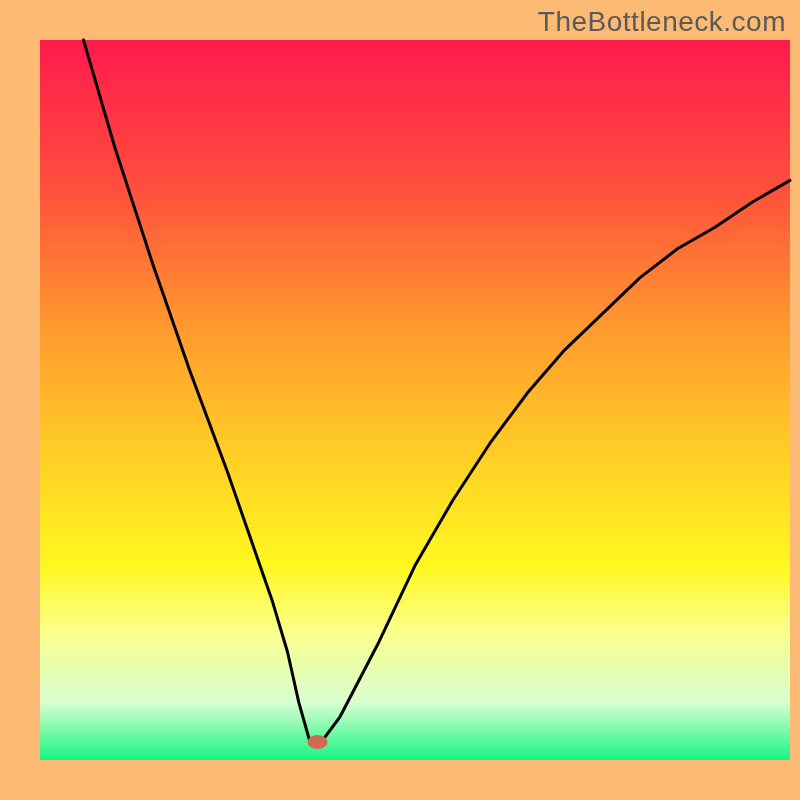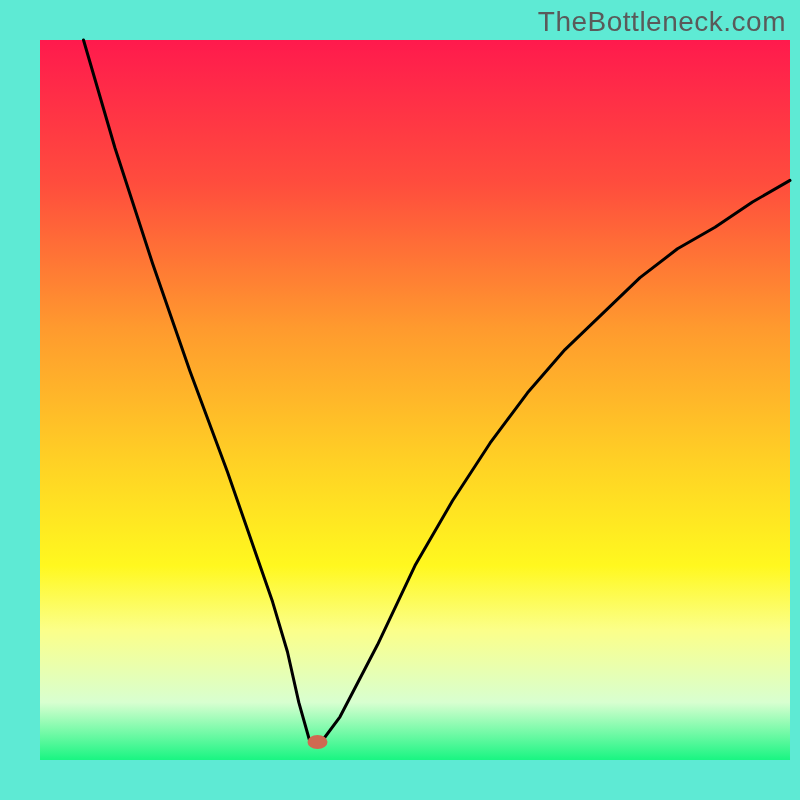--- a/index.html
+++ b/index.html
@@ -8,21 +8,21 @@
     width: 800px;
     height: 800px;
     background: #000;
     overflow: hidden;
   }
   .frame {
     position: absolute;
     top: 0; left: 0;
     width: 800px;
     height: 800px;
-    background: #5eead4;
+    background: #fdba74;
   }
   .watermark {
     position: absolute;
     top: 6px;
     right: 14px;
     color: #5a5a5a;
     font-family: Arial, Helvetica, sans-serif;
     font-size: 28px;
     font-weight: 500;
     letter-spacing: 0.5px;

